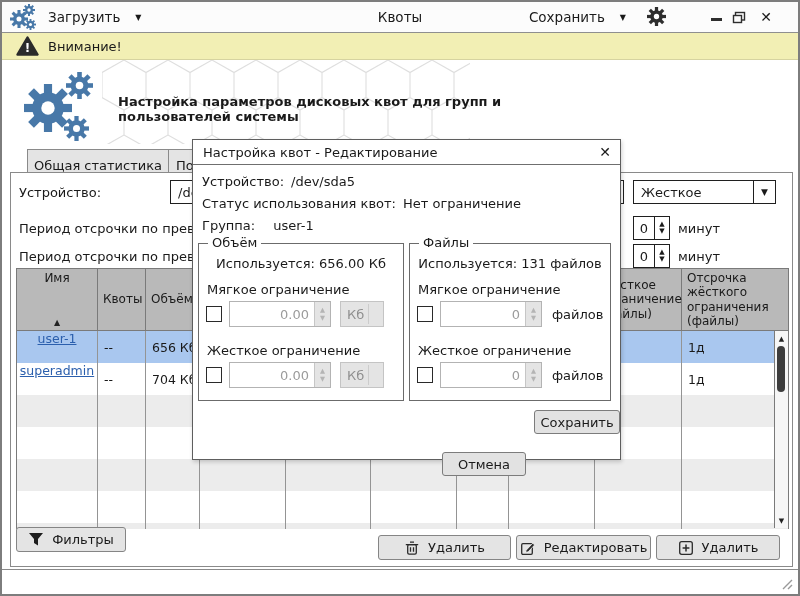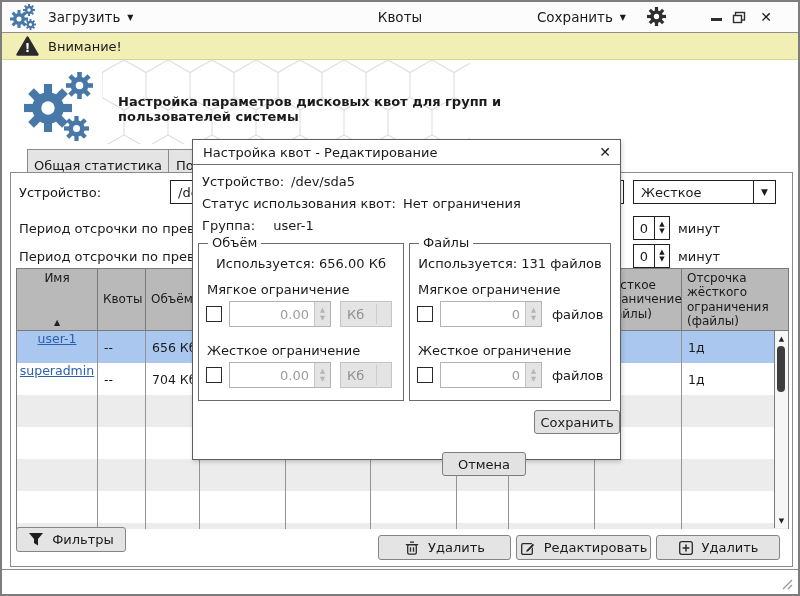--- a/index.html
+++ b/index.html
@@ -1,21 +1,21 @@
 <!DOCTYPE html>
 <html><head>
 <meta charset="utf-8">
 <style>
   html,body{margin:0;padding:0;background:#cfcfcf;}
   body{width:800px;height:596px;position:relative;font-family:"DejaVu Sans",sans-serif;font-size:13px;color:#1a1a1a;overflow:hidden;}
   #win{position:absolute;inset:0;background:#fff;border:2px solid #7d7d7d;box-sizing:border-box;}
   
   .titlebar{position:absolute;left:0;top:0;right:0;height:30px;background:#fcfcfc;border-bottom:1px solid #8f8f8f;}
   .app-icon{position:absolute;left:8px;top:2px;}
-  .tb-btn{position:absolute;top:0;height:30px;line-height:30px;cursor:default;display:flex;align-items:center;gap:7px;font-size:13.5px;}
+  .tb-btn{position:absolute;top:0;height:30px;line-height:30px;cursor:default;display:flex;align-items:center;gap:15px;font-size:13.5px;}
   .tb-load{left:46px;}
   .tb-save{right:172px;}
   .caret{font-size:8px;position:relative;top:1px;}
   .tb-title{position:absolute;left:0;right:0;top:0;height:30px;line-height:30px;text-align:center;font-size:13.5px;}
   .tb-gear{position:absolute;right:132px;top:5px;}
   .winctl{position:absolute;top:0;height:30px;display:flex;align-items:center;}
   .ctl-min{right:76px;}
   .ctl-max{right:52px;}
   .ctl-close{right:26px;font-size:14px;font-weight:bold;}
   .minbar{display:block;width:11px;height:3px;background:#2e2e2e;margin-top:4px;}
@@ -75,21 +75,21 @@
   .gbox .legend{position:absolute;top:-9px;left:9px;background:#fff;padding:0 4px;font-size:13px;}
   .g-vol{left:5px;width:206px;}
   .g-files{left:216px;width:202px;}
   .used{position:absolute;left:0;right:0;top:12px;text-align:center;font-size:13px;white-space:nowrap;}
   .limlbl{position:absolute;left:8px;font-size:13px;}
   .ctlrow{position:absolute;left:7px;right:5px;display:flex;align-items:center;}
   .cb{width:14px;height:14px;border:1.5px solid #2a2a2a;background:#fff;box-sizing:content-box;margin-right:7px;flex:none;}
   .dspin{display:flex;width:102px;height:26px;border:1px solid #b3b3b3;background:#fff;box-sizing:border-box;flex:none;}
   .dspin .num{flex:1;text-align:right;color:#9b9b9b;font-size:13px;display:flex;align-items:center;justify-content:flex-end;padding-right:5px;}
   .dspin .btns{width:15px;background:#e4e4e4;border-left:1px solid #c6c6c6;color:#b4b4b4;font-size:6.5px;line-height:1;display:flex;flex-direction:column;align-items:center;justify-content:center;gap:1px;}
-  .dunit{width:52px;height:26px;margin-left:9px;background:#e4e4e4;border:1px solid #c4c4c4;color:#8f8f8f;font-size:13px;display:flex;align-items:center;padding-left:6px;box-sizing:border-box;position:relative;flex:none;}
+  .dunit{width:44px;height:26px;margin-left:9px;background:#e4e4e4;border:1px solid #c4c4c4;color:#8f8f8f;font-size:13px;display:flex;align-items:center;padding-left:6px;box-sizing:border-box;position:relative;flex:none;}
   .dunit::after{content:"";position:absolute;right:14px;top:2px;bottom:2px;border-left:1px solid #cccccc;}
   .funit{margin-left:10px;font-size:13px;color:#1a1a1a;}
   .d-btn{position:absolute;top:270px;height:24px;display:flex;align-items:center;justify-content:center;background:#e2e2e2;border:1px solid #7c7c7c;border-radius:3px;box-sizing:border-box;font-size:13px;}
   .d-cancel{left:249px;width:84px;margin-top:42px;}
   .d-save{left:341px;width:86px;}
   svg{display:block;}
 </style>
 </head>
 <body>
 
@@ -392,21 +392,21 @@
       <span>Настройка квот - Редактирование</span>
     </div>
     <span class="d-close">✕</span>
 
     <div class="d-line" style="top:34px;">
       <span>Устройство:</span>
       <span>/dev/sda5</span>
     </div>
     <div class="d-line" style="top:56px;">
       <span>Статус использования квот:</span>
-      <span>Нет ограничения</span>
+      <span>Нет ограничение</span>
     </div>
     <div class="d-line" style="top:78px;gap:18px;">
       <span>Группа:</span>
       <span>user-1</span>
     </div>
 
     <div class="gbox g-vol">
       <span class="legend">Объём</span>
       <div class="used">
         <span>Используется:</span>

